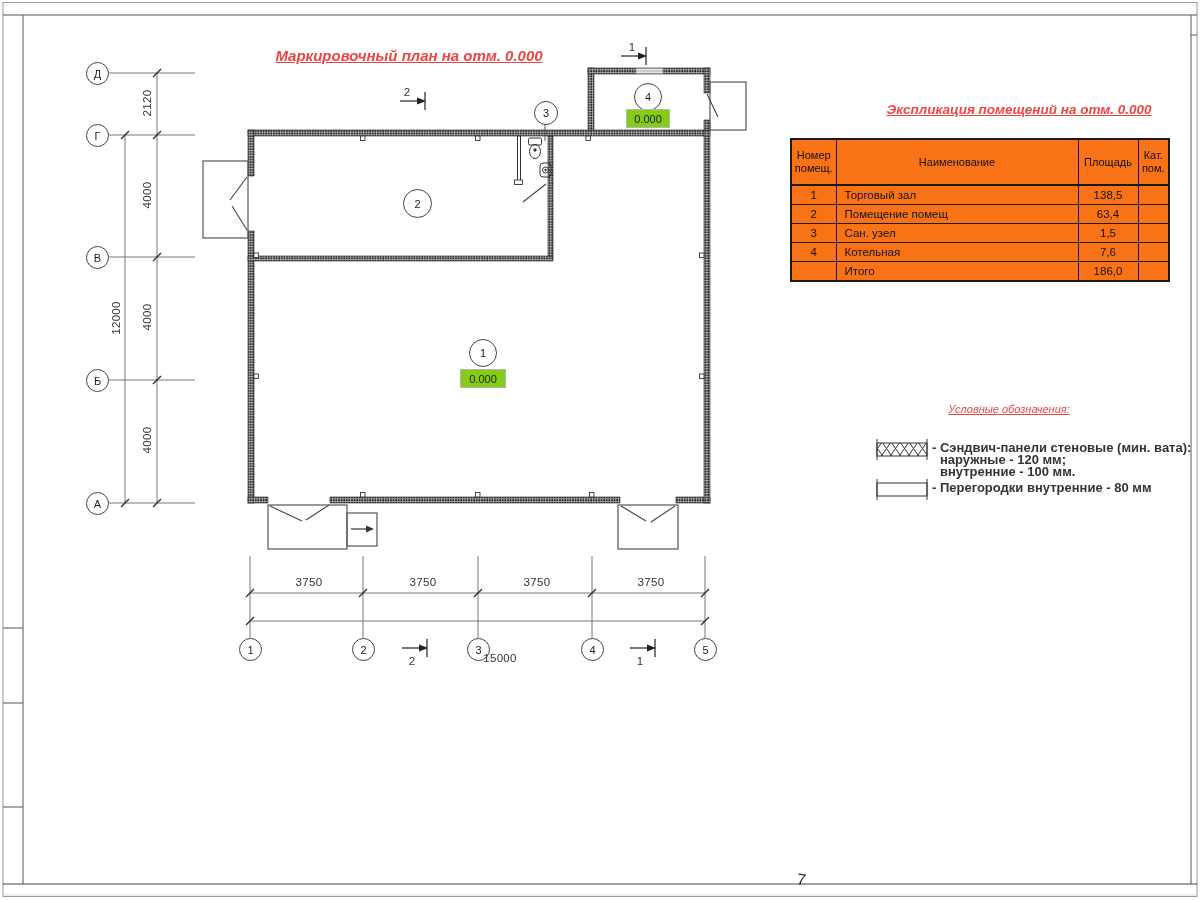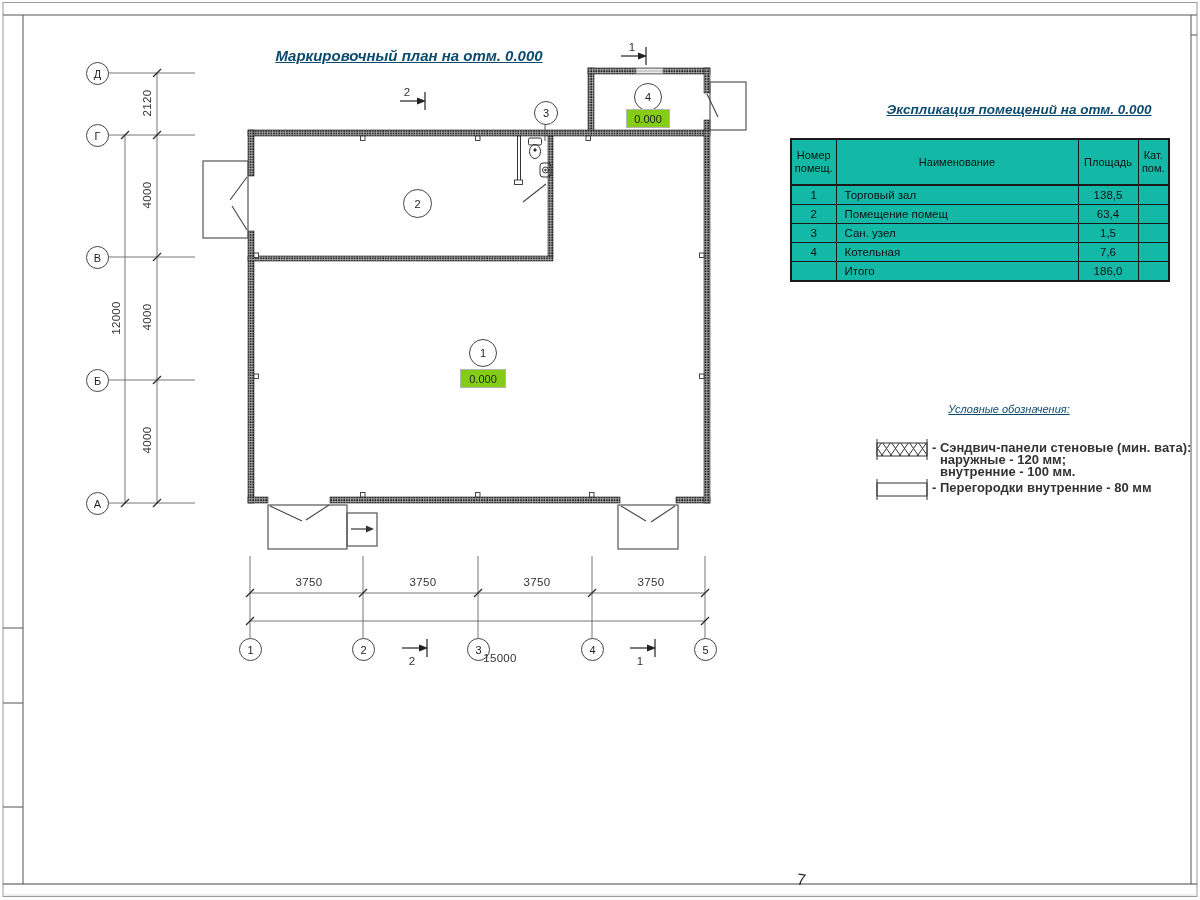--- a/index.html
+++ b/index.html
@@ -1,31 +1,31 @@
 <!DOCTYPE html>
 <html><head>
 <meta charset="utf-8">
 <style>
   html,body{margin:0;padding:0;background:#fff;}
   #sheet{position:relative;width:1200px;height:900px;background:#fff;overflow:hidden;
          font-family:"Liberation Sans",sans-serif;color:#222;}
   svg{position:absolute;left:0;top:0;}
-  .txt{position:absolute;white-space:nowrap;color:#0c4a6e;}
+  .txt{position:absolute;white-space:nowrap;color:#ef4444;}
   .title{font-size:15px;font-weight:bold;font-style:italic;text-decoration:underline;text-align:center;}
   .subtitle{font-size:13.5px;font-weight:bold;font-style:italic;text-decoration:underline;text-align:center;}
   .legtitle{font-size:11px;font-style:italic;text-decoration:underline;text-align:center;}
   .dim{font-size:11.5px;color:#333;text-align:center;letter-spacing:.3px;}
   .rot{transform:rotate(-90deg);}
   .circ{position:absolute;border:1px solid #444;border-radius:50%;background:#fff;
         display:flex;align-items:center;justify-content:center;font-size:11px;color:#222;}
   .elev{position:absolute;border:1px solid #b5b5b5;background:#84cc16;display:flex;align-items:center;
         justify-content:center;font-size:11px;color:#222;}
   .leg{font-size:13px;color:#333;font-weight:bold;}
   table.schedule{position:absolute;left:790px;top:138px;width:378px;border-collapse:collapse;
-        table-layout:fixed;background:#14b8a6;font-size:11.5px;color:#111;border:2px solid #1a1a1a;}
+        table-layout:fixed;background:#f97316;font-size:11.5px;color:#111;border:2px solid #1a1a1a;}
   table.schedule td{border:1.4px solid #1a1a1a;text-align:center;vertical-align:middle;
         padding:0 2px;overflow:hidden;}
   table.schedule tr.hdr td{height:44px;font-size:11px;border-bottom:2px solid #1a1a1a;}
   table.schedule tr.row td{height:18px;}
   table.schedule td.nm{text-align:left;padding-left:8px;}
   .pre{white-space:pre-line;line-height:1.15;}
   .pagemark{font-size:16px;color:#222;transform:rotate(8deg);}
 </style>
 </head>
 <body>

